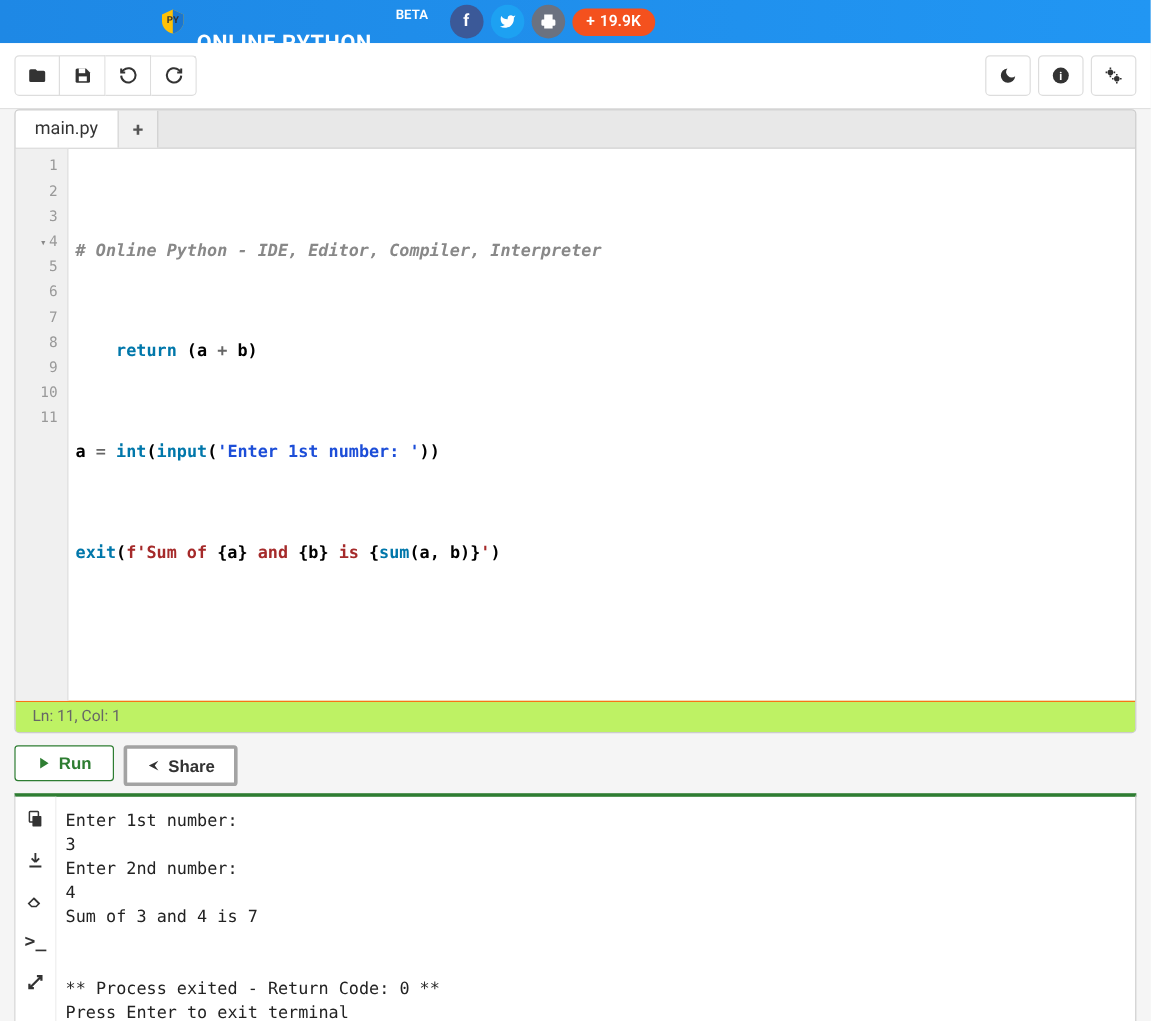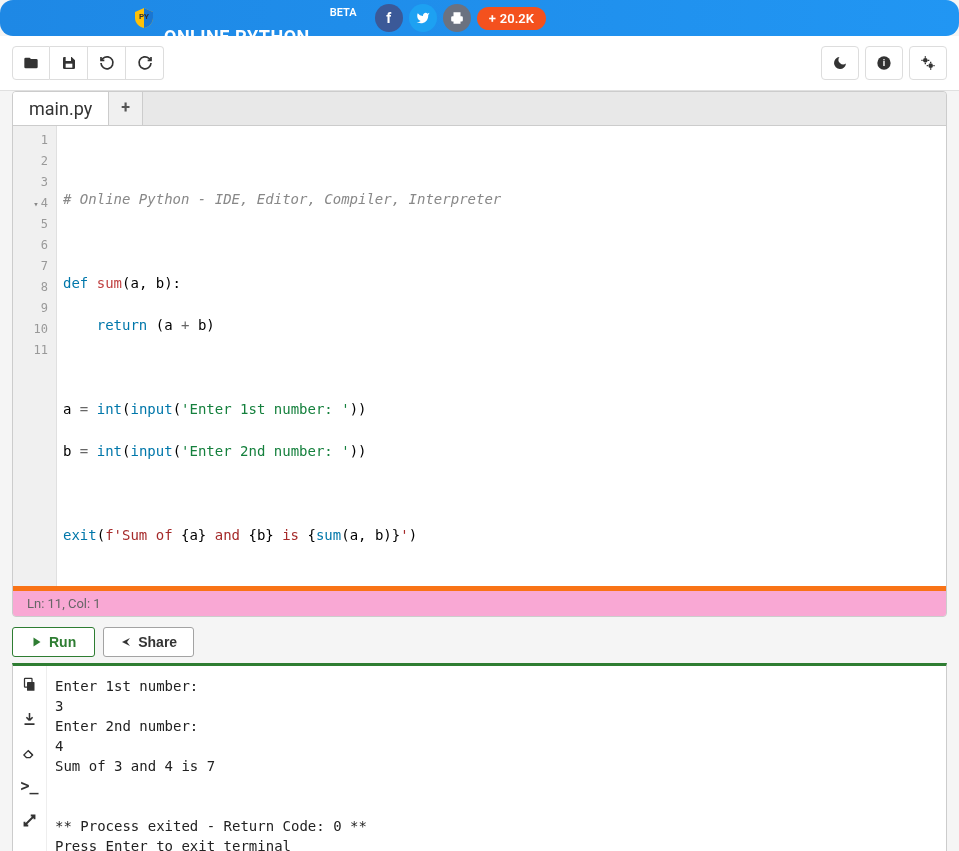--- a/index.html
+++ b/index.html
@@ -1,19 +1,19 @@
 <!DOCTYPE html>
 <html><head>
 <meta charset="utf-8">
 <style>
 * { box-sizing: border-box; margin: 0; padding: 0; }
 body { font-family: -apple-system, BlinkMacSystemFont, "Segoe UI", Roboto, sans-serif; background: #f5f5f5; width: 959px; }
 
 
-.header { background: linear-gradient(to right, #1e88e5, #2196f3); height: 36px; display: flex; align-items: center; padding: 0 12px; border-radius: 13px; }
+.header { background: linear-gradient(to right, #1e88e5, #2196f3); height: 36px; display: flex; align-items: center; padding: 0 12px; }
 .header-inner { display: flex; align-items: center; margin-left: 120px; gap: 8px; }
 .logo-badge { width: 24px; height: 24px; position: relative; }
 .logo-badge svg { width: 24px; height: 24px; }
 .brand-title { color: white; font-weight: 700; font-size: 18px; letter-spacing: 0.5px; margin-top: 36px; }
 .beta { color: white; font-size: 11px; font-weight: 600; position: relative; top: -6px; margin-left: 12px; }
 .social-buttons { display: flex; gap: 6px; margin-left: 10px; align-items: center; }
 .social-btn { width: 28px; height: 28px; border-radius: 50%; display: flex; align-items: center; justify-content: center; cursor: pointer; }
 .fb { background: #3b5998; }
 .tw { background: #1da1f2; }
 .rd { background: #6b7280; }
@@ -26,43 +26,43 @@
 .tool-btn { width: 38px; height: 34px; background: white; border: 1px solid #ddd; display: flex; align-items: center; justify-content: center; cursor: pointer; font-size: 16px; color: #333; }
 .tool-btn:first-child { border-radius: 4px 0 0 4px; }
 .tool-btn:last-child { border-radius: 0 4px 4px 0; }
 .tool-btn + .tool-btn { border-left: none; }
 .toolbar-group.spaced .tool-btn { border-radius: 4px; margin-left: 6px; border-left: 1px solid #ddd; }
 .toolbar-group.spaced .tool-btn:first-child { margin-left: 0; }
 
 
 .editor-wrap { margin: 0 12px; background: #e8e8e8; border: 1px solid #ccc; border-radius: 4px; overflow: hidden; }
 .tabs { display: flex; background: #e8e8e8; border-bottom: 1px solid #ccc; }
-.tab { background: white; padding: 6px 16px; font-size: 18px; border-right: 1px solid #ccc; cursor: pointer; color: #333; }
+.tab { background: white; padding: 6px 16px; font-size: 15px; border-right: 1px solid #ccc; cursor: pointer; color: #333; }
 .tab-add { padding: 6px 12px; cursor: pointer; font-size: 16px; font-weight: bold; color: #555; border-right: 1px solid #ccc; background: #f0f0f0; }
 
 
 .editor { display: flex; background: white; height: 460px; font-family: "Consolas", "Monaco", monospace; font-size: 14px; line-height: 21px; }
 .gutter { background: #f0f0f0; color: #999; text-align: right; padding: 4px 8px 4px 4px; user-select: none; min-width: 44px; border-right: 1px solid #e0e0e0; }
 .gutter .ln { height: 21px; font-size: 12px; }
 .fold { font-size: 9px; color: #888; margin-right: 2px; }
-.code { padding: 0 6px; white-space: pre; flex: 1; }
+.code { padding: 12px 6px; white-space: pre; flex: 1; font-weight: bold; }
 .code .line { height: 21px; }
 .tok-comment { color: #888; font-style: italic; }
 .tok-keyword { color: #0077aa; }
 .tok-builtin { color: #0077aa; }
 .tok-func { color: #c04040; }
-.tok-string { color: #15803d; }
+.tok-string { color: #1d4ed8; }
 .tok-fstring { color: #a52a2a; }
 .tok-op { color: #666; }
-.status-bar { background: #f9a8d4; padding: 5px 14px; font-size: 13px; color: #666; border-top: 5px solid #f97316; }
+.status-bar { background: #bef264; padding: 5px 14px; font-size: 13px; color: #666; border-top: 1px solid #f97316; }
 
 
 .run-bar { display: flex; gap: 8px; margin: 10px 12px 6px; align-items: flex-start; }
 .run-btn { background: white; border: 1px solid #2e7d32; color: #2e7d32; padding: 6px 18px; font-size: 14px; font-weight: 600; border-radius: 3px; cursor: pointer; display: flex; align-items: center; gap: 6px; }
-.share-btn { background: white; border: 1px solid #a3a3a3; color: #333; padding: 6px 16px; font-size: 14px; font-weight: 600; border-radius: 3px; cursor: pointer; display: flex; align-items: center; gap: 6px; }
+.share-btn { background: white; border: 3px solid #a3a3a3; color: #333; padding: 6px 16px; font-size: 14px; font-weight: 600; border-radius: 3px; cursor: pointer; display: flex; align-items: center; gap: 6px; }
 .cli-input { flex: 1; border: 1px solid #ccc; border-radius: 3px; padding: 6px 10px; font-size: 14px; color: #666; }
 
 
 .terminal-wrap { margin: 0 12px 12px; border: 1px solid #ccc; border-top: 3px solid #2e7d32; background: white; display: flex; height: 195px; }
 .terminal-sidebar { width: 34px; background: white; border-right: 1px solid #eee; display: flex; flex-direction: column; align-items: center; padding-top: 8px; gap: 14px; }
 .term-icon { cursor: pointer; color: #333; font-size: 15px; width: 20px; height: 20px; display: flex; align-items: center; justify-content: center; }
 .terminal-output { flex: 1; padding: 10px 8px; font-family: "Consolas", "Monaco", monospace; font-size: 14px; line-height: 20px; white-space: pre; color: #222; overflow: auto; }
 </style>
 </head>
 <body>
@@ -87,21 +87,21 @@
             <path d="M23 3a10.9 10.9 0 01-3.14 1.53 4.48 4.48 0 00-7.86 3v1A10.66 10.66 0 013 4s-4 9 5 13a11.64 11.64 0 01-7 2c9 5 20 0 20-11.5a4.5 4.5 0 00-.08-.83A7.72 7.72 0 0023 3z"></path>
           </svg>
       </div>
       <div class="social-btn rd">
         <svg width="14" height="14" viewBox="0 0 24 24" fill="white">
             <path d="M6 9V2h12v7M6 18H4a2 2 0 01-2-2v-5a2 2 0 012-2h16a2 2 0 012 2v5a2 2 0 01-2 2h-2M6 14h12v8H6z"></path>
           </svg>
       </div>
       <div class="share-count">
         <span>+</span>
-        <span>20.2K</span>
+        <span>19.9K</span>
       </div>
     </div>
   </div>
 </div>
 
 <div class="toolbar">
   <div class="toolbar-group">
     <div class="tool-btn">
       <svg width="16" height="16" viewBox="0 0 24 24" fill="#333">
           <path d="M20 6h-8l-2-2H4a2 2 0 00-2 2v12a2 2 0 002 2h16a2 2 0 002-2V8a2 2 0 00-2-2z"></path>
@@ -167,25 +167,23 @@
       <div class="ln">7</div>
       <div class="ln">8</div>
       <div class="ln">9</div>
       <div class="ln">10</div>
       <div class="ln">11</div>
     </div>
     <div class="code">
 <div class="line"></div>
 <div class="line"><span class="tok-comment"># Online Python - IDE, Editor, Compiler, Interpreter</span></div>
 <div class="line"></div>
-<div class="line"><span class="tok-keyword">def</span> <span class="tok-func">sum</span>(a, b):</div>
 <div class="line">    <span class="tok-keyword">return</span> (a <span class="tok-op">+</span> b)</div>
 <div class="line"></div>
 <div class="line">a <span class="tok-op">=</span> <span class="tok-builtin">int</span>(<span class="tok-builtin">input</span>(<span class="tok-string">'Enter 1st number: '</span>))</div>
-<div class="line">b <span class="tok-op">=</span> <span class="tok-builtin">int</span>(<span class="tok-builtin">input</span>(<span class="tok-string">'Enter 2nd number: '</span>))</div>
 <div class="line"></div>
 <div class="line"><span class="tok-builtin">exit</span>(<span class="tok-fstring">f'Sum of </span>{a}<span class="tok-fstring"> and </span>{b}<span class="tok-fstring"> is </span>{<span class="tok-builtin">sum</span>(a, b)}<span class="tok-fstring">'</span>)</div>
 <div class="line"></div>
     </div>
   </div>
   <div class="status-bar">Ln: 11,  Col: 1</div>
 </div>
 
 <div class="run-bar">
   <button class="run-btn">

